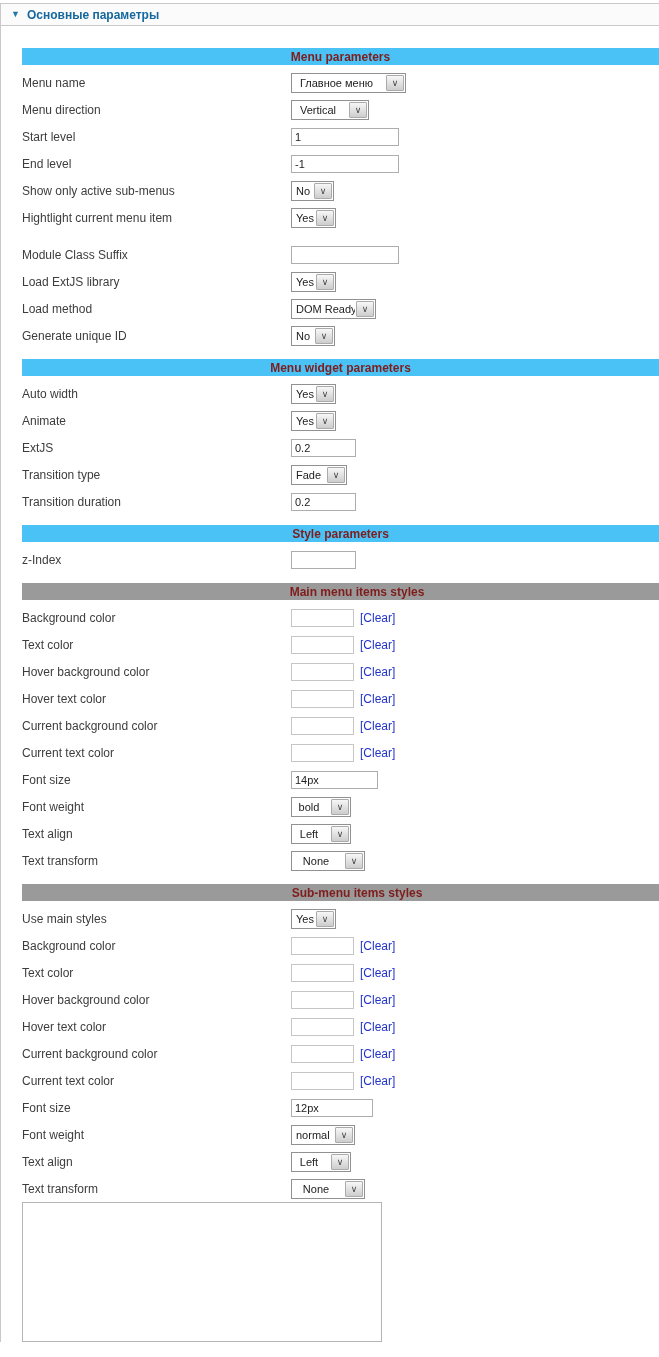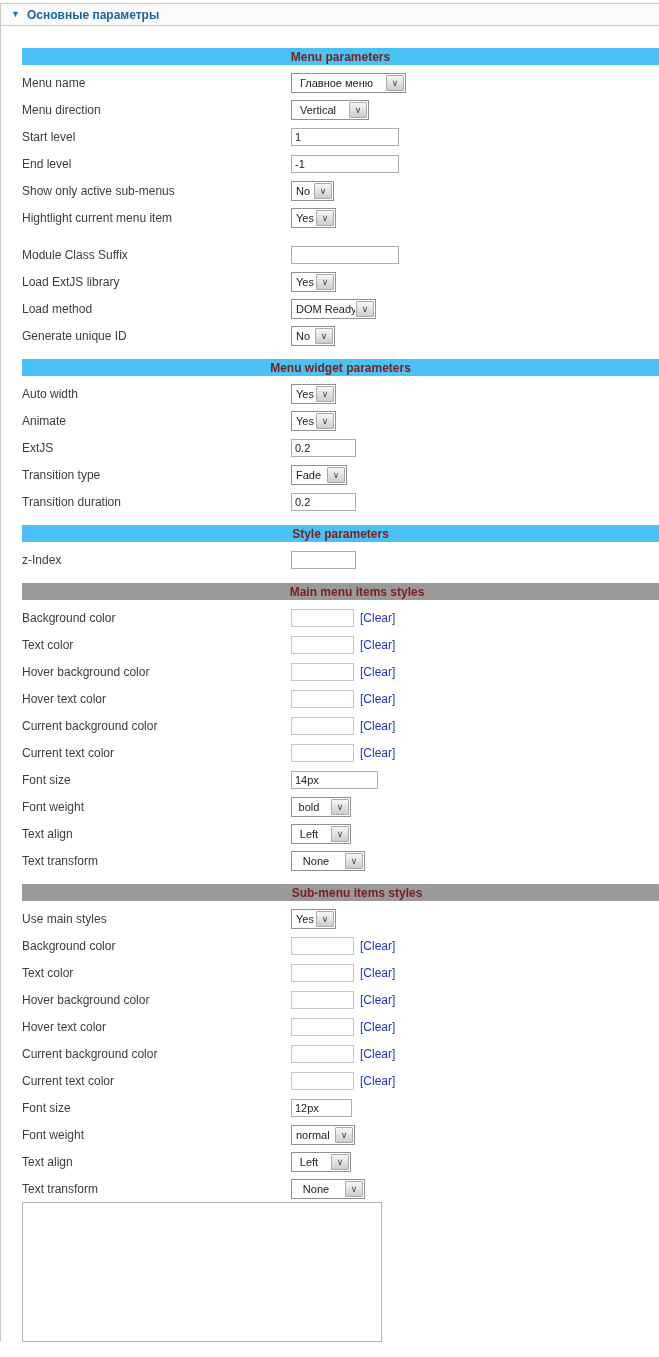--- a/index.html
+++ b/index.html
@@ -257,21 +257,21 @@
           <input class="inp color" type="text" style="">
           <a class="clear" href="#">[Clear]</a>
         </div>
         <div class="row">
           <span class="label">Current text color</span>
           <input class="inp color" type="text" style="">
           <a class="clear" href="#">[Clear]</a>
         </div>
         <div class="row">
           <span class="label">Font size</span>
-          <input class="inp" type="text" value="12px" style="width: 61px;">
+          <input class="inp" type="text" value="12px" style="width: 82px;">
         </div>
         <div class="row">
           <span class="label">Font weight</span>
           <span class="sel" style="width: 64px;">
             <span class="txt">normal</span>
             <span class="btn">∨</span>
           </span>
         </div>
         <div class="row">
           <span class="label">Text align</span>

